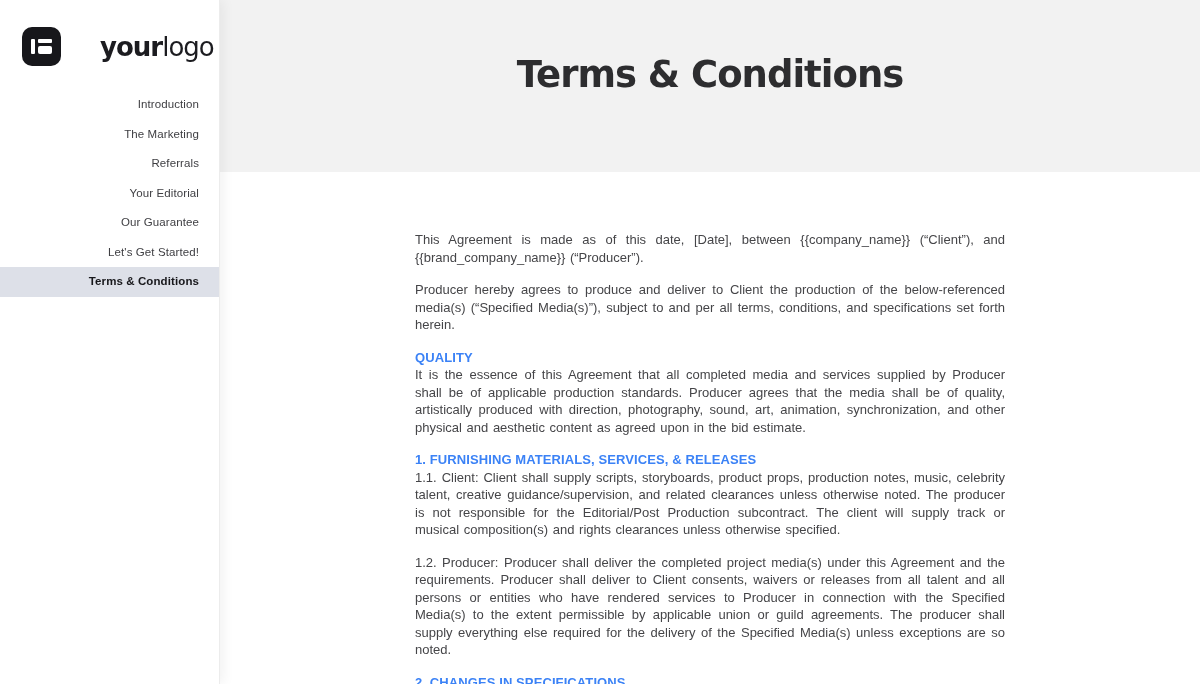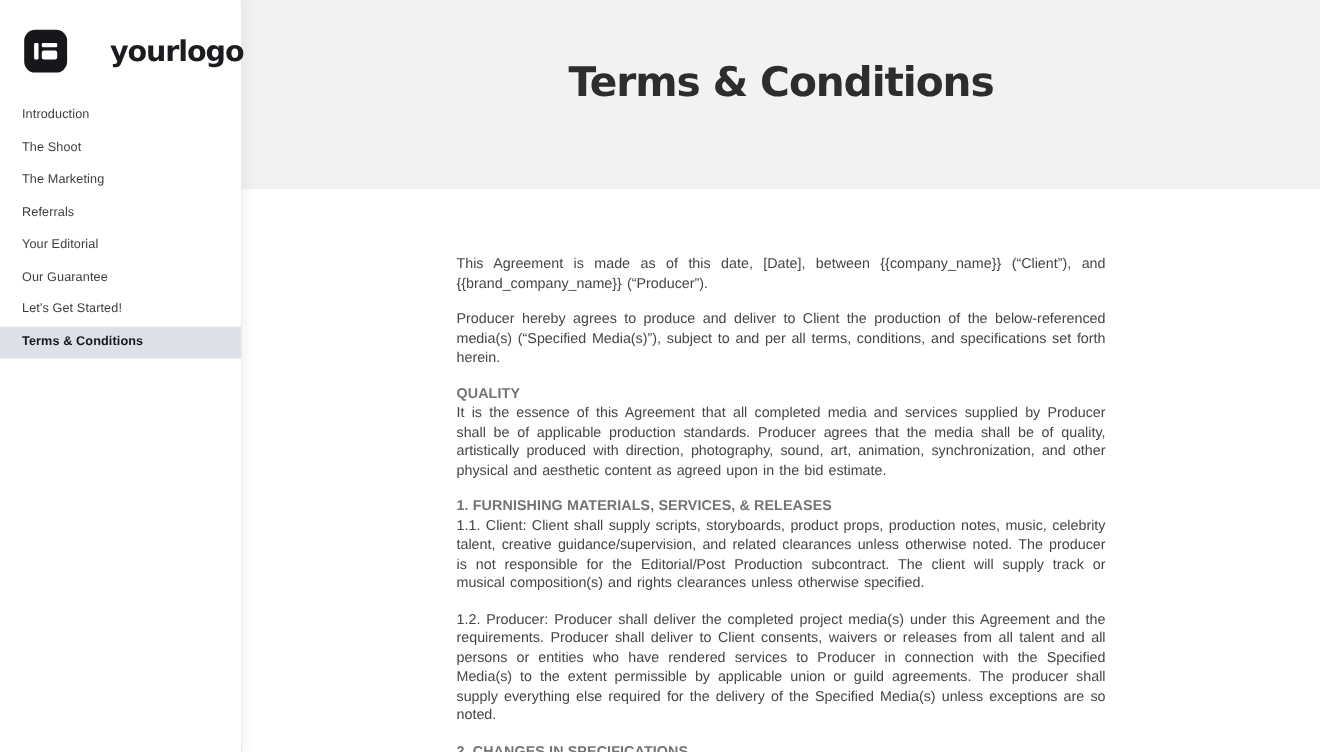--- a/index.html
+++ b/index.html
@@ -42,23 +42,23 @@
   .logo-mark .bar-h2 {
     position: absolute; left: 16px; top: 19px;
     width: 14px; height: 8px; background: #ffffff; border-radius: 2px;
   }
   .logo-text {
     font-family: "DejaVu Sans", sans-serif;
     font-size: 26px; color: #1c1c20; letter-spacing: -1px;
     white-space: nowrap;
   }
   .logo-text .b { font-weight: 700; margin-left: 28px; }
-  .logo-text .l { font-weight: 700; }
+  .logo-text .l { font-weight: 400; }
 
-  .nav { margin-top: 24px; }
+  .nav { margin-top: 24px; text-align: right; }
   .nav-item {
     font-size: 11.5px;
     color: #3e3e42;
     padding: 8px 20px 8px 20px;
     line-height: 13.5px;
     cursor: pointer;
     letter-spacing: 0.1px;
   }
   .nav-item.active {
     background: #dde0e8;
@@ -86,21 +86,21 @@
     width: 590px;
     margin: 0 auto;
     padding-top: 59px;
     color: #454548;
     font-size: 13px;
     line-height: 17.5px;
   }
   .section { margin-bottom: 15px; }
   .sec-heading {
     font-weight: 700;
-    color: #737373;
+    color: #3b82f6;
     font-size: 13px;
     letter-spacing: 0.1px;
   }
   .sec-heading:empty { display: none; }
   .sec-body {
     text-align: justify;
     word-spacing: 1px;
   }
 </style>
 </head>
@@ -113,21 +113,20 @@
       <div class="logo-mark">
         <span class="bar-v"></span>
           <span class="bar-h1"></span>
           <span class="bar-h2"></span>
       </div>
       <div class="logo-text"><span class="b">your</span><span class="l">logo</span></div>
     </div>
 
     <nav class="nav">
       <div class="nav-item">Introduction</div>
-      <div class="nav-item">The Shoot</div>
       <div class="nav-item">The Marketing</div>
       <div class="nav-item">Referrals</div>
       <div class="nav-item">Your Editorial</div>
       <div class="nav-item">Our Guarantee</div>
       <div class="nav-item">Let's Get Started!</div>
       <div class="nav-item active">Terms &amp; Conditions</div>
     </nav>
   </aside>
 
   <main class="main">

